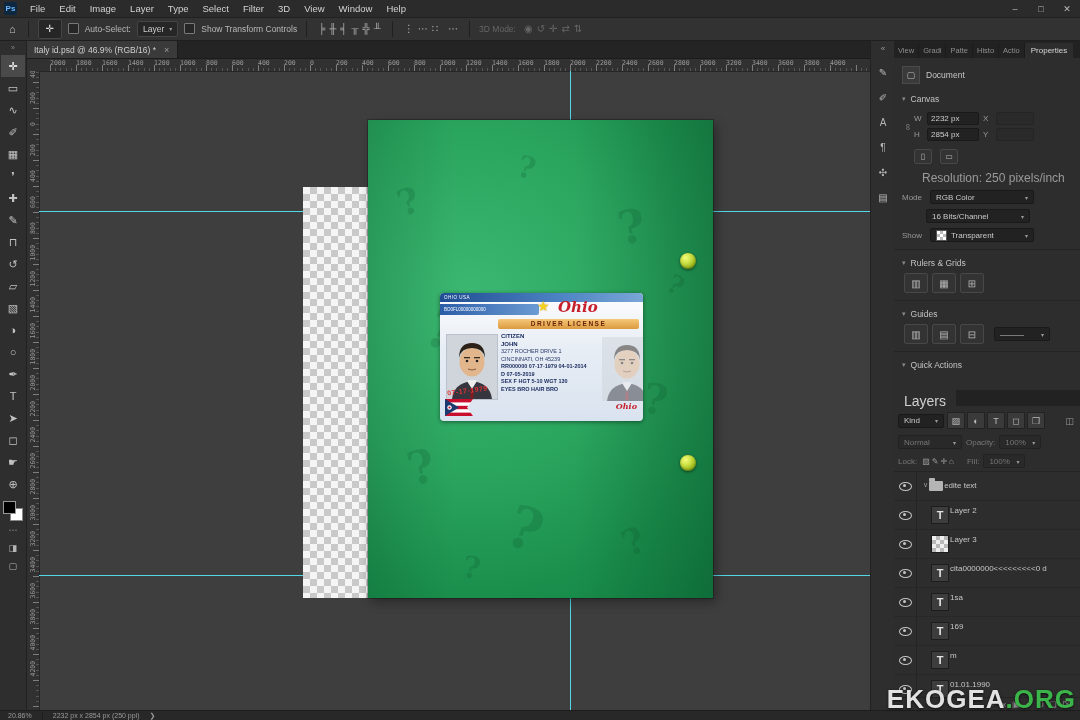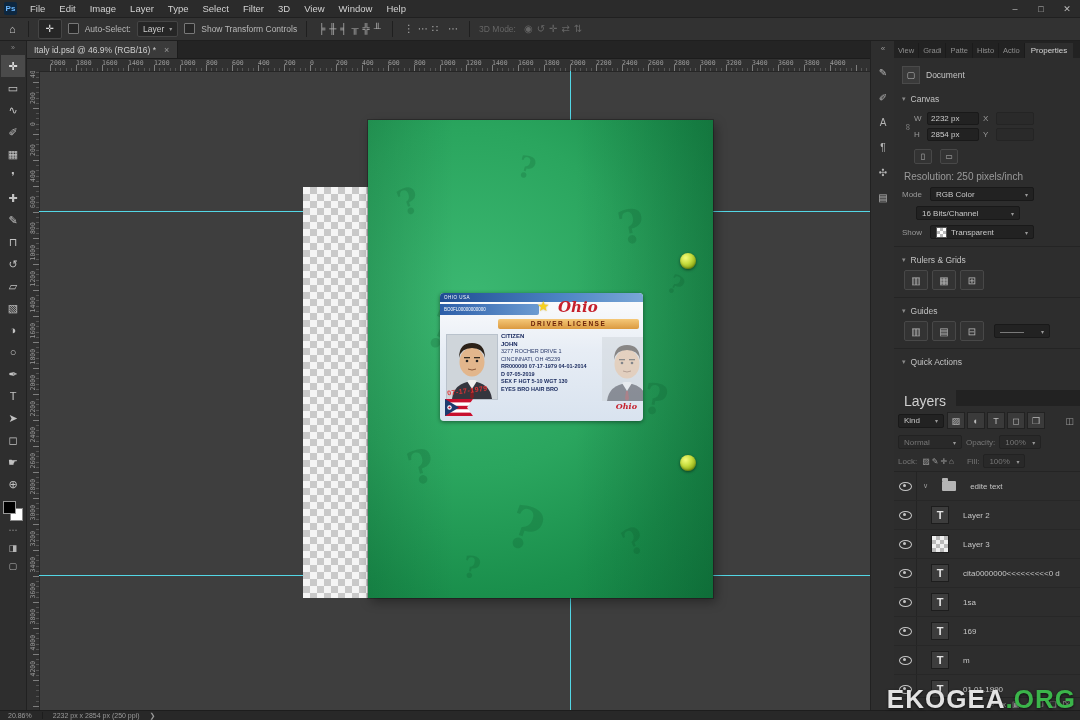--- a/index.html
+++ b/index.html
@@ -103,25 +103,25 @@
   .sec-head{display:flex;align-items:center;gap:5px;color:#c2c2c2;margin:8px 0 5px;font-size:8.5px}
   .chev{font-size:7px;color:#8a8a8a}
   .wh-wrap{display:flex;align-items:center}
   .chain{transform:rotate(90deg);font-size:9px;color:#8a8a8a;width:12px;text-align:center}
   .fieldrow{display:flex;align-items:center;gap:4px;margin:3px 0}
   .flabel{width:9px;color:#999;font-size:8px}
   .finput{width:52px;height:13px;background:#222;border:1px solid #191919;border-radius:2px;color:#ccc;font-size:8px;padding:0 3px;font-family:"Liberation Sans",sans-serif;box-sizing:border-box}
   .finput:disabled{background:#2a2a2a;border-color:#242424;color:#555}
   .finput.small{width:38px}
   .orient-row{display:flex;gap:4px;margin:5px 0 0 12px}
-  .res-text{margin:7px 0 5px 2px;color:#9a9a9a;font-size:10px}
+  .res-text{margin:7px 0 5px 20px;color:#9a9a9a;font-size:12px}
   .selrow{display:flex;align-items:center;gap:6px;margin:5px 0}
   .sel{display:flex;align-items:center;justify-content:space-between;background:#222;border:1px solid #191919;border-radius:2px;height:14px;padding:0 5px;color:#c8c8c8;width:104px;font-size:8px;box-sizing:border-box}
   .sel-label{width:22px;color:#999;font-size:8px}
-  .depth-indent{margin-left:14px}
+  .depth-indent{margin-left:24px}
   .mini-checker{width:9px;height:9px;background:conic-gradient(#bbb 25%,#fff 0 50%,#bbb 0 75%,#fff 0) 0 0/6px 6px;border:1px solid #555;margin-right:4px;flex:0 0 auto}
   .pdivider{height:1px;background:#242424;margin:7px -8px}
   .pbtn{width:22px;height:18px;border:1px solid #484848;border-radius:2px;display:inline-flex;align-items:center;justify-content:center;font-size:10px;color:#b8b8b8;margin-right:4px;background:#333}
   .pbtn.sm{width:16px;height:13px;font-size:8px}
   .iconrow{display:flex;align-items:center;margin:2px 0 2px 2px}
   .gsel{width:56px;margin-left:6px}
 
   .layers-tabrow{height:16px;background:#222;display:flex;font-size:14px}
   .ltab{background:#2d2d2d;color:#d0d0d0;padding:3px 10px}
   .layers-panel{flex:1;display:flex;flex-direction:column;position:relative;font-size:8px;overflow:hidden}
@@ -133,21 +133,21 @@
   .sel.disabled{color:#777;background:#292929;border-color:#222}
   .blend-sel{width:64px}
   .opacity-sel{width:42px}
   .llock{display:flex;align-items:center;gap:4px;padding:2px 4px 3px;color:#777}
   .lkicon{font-size:8px;color:#999;padding:0 1px}
   .lrows{flex:1;overflow:hidden;border-top:1px solid #242424}
   .lrow{height:28px;display:flex;align-items:center;border-bottom:1px solid #272727}
   .eyecell{width:22px;height:100%;display:flex;align-items:center;justify-content:center;border-right:1px solid #242424;flex:0 0 auto}
   .eye{width:11px;height:7px;border:1px solid #c4c4c4;border-radius:50%;position:relative}
   .eye::after{content:"";position:absolute;left:3px;top:1.2px;width:3px;height:3px;border-radius:50%;background:#c4c4c4}
-  .lbody{display:flex;align-items:center;gap:14px;padding-left:6px;color:#c6c6c6;min-width:0}
+  .lbody{display:flex;gap:1px;padding-left:6px;color:#c6c6c6;min-width:0}
   .lbody.child{padding-left:14px}
   .garrow{font-size:7px;color:#999}
   .folder{width:14px;height:10px;background:#b5b5b5;border-radius:1px;position:relative;flex:0 0 auto}
   .folder::before{content:"";position:absolute;left:0;top:-3px;width:6px;height:3px;background:#b5b5b5;border-radius:1px 1px 0 0}
   .thumb{width:18px;height:18px;display:flex;align-items:center;justify-content:center;border:1px solid #1d1d1d;flex:0 0 auto;box-sizing:border-box}
   .tthumb{background:#3d3d3d;color:#e2e2e2;font-size:11px;font-weight:bold}
   .cthumb{background:conic-gradient(#b9b9b9 25%,#efefef 0 50%,#b9b9b9 0 75%,#efefef 0) 0 0/8px 8px}
   .lname{font-size:8px;white-space:nowrap;overflow:hidden;max-width:116px}
   .lbottom{position:absolute;bottom:0;left:0;right:0;height:12px;background:#2d2d2d;border-top:1px solid #242424;display:flex;align-items:center;justify-content:flex-end;gap:6px;padding:0 8px}
   .bicon{font-size:8px;color:#9a9a9a}

